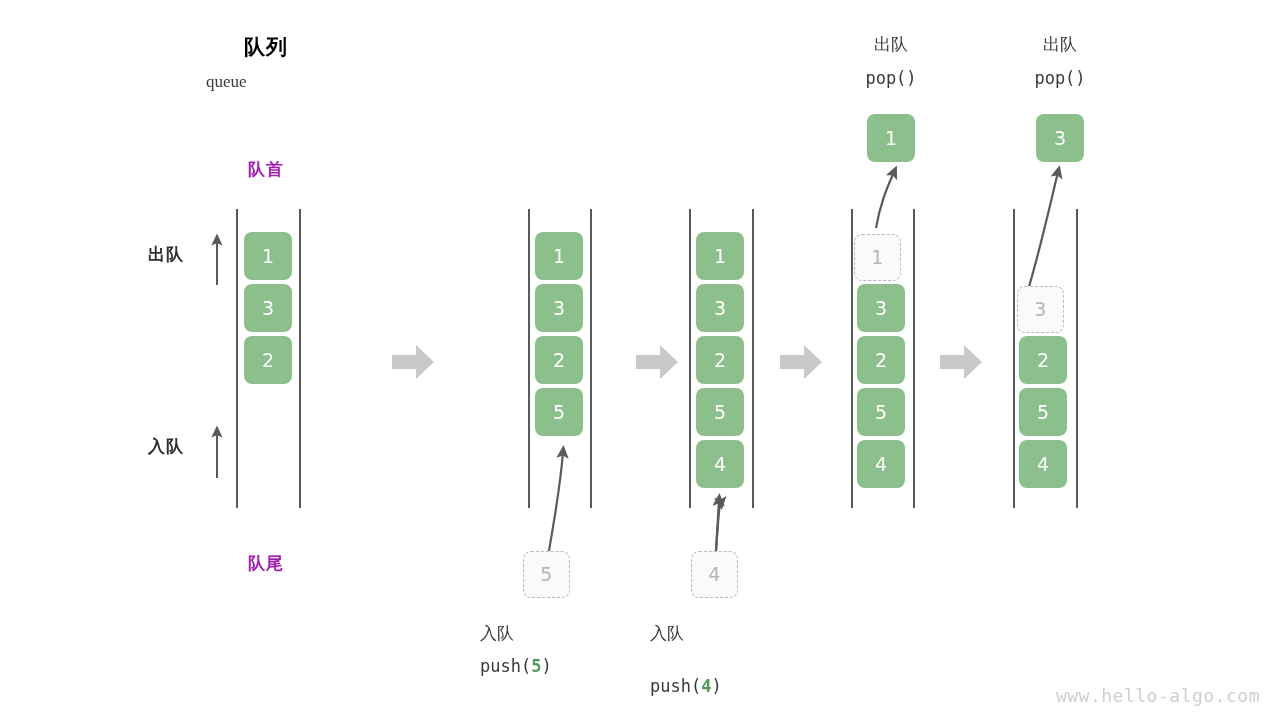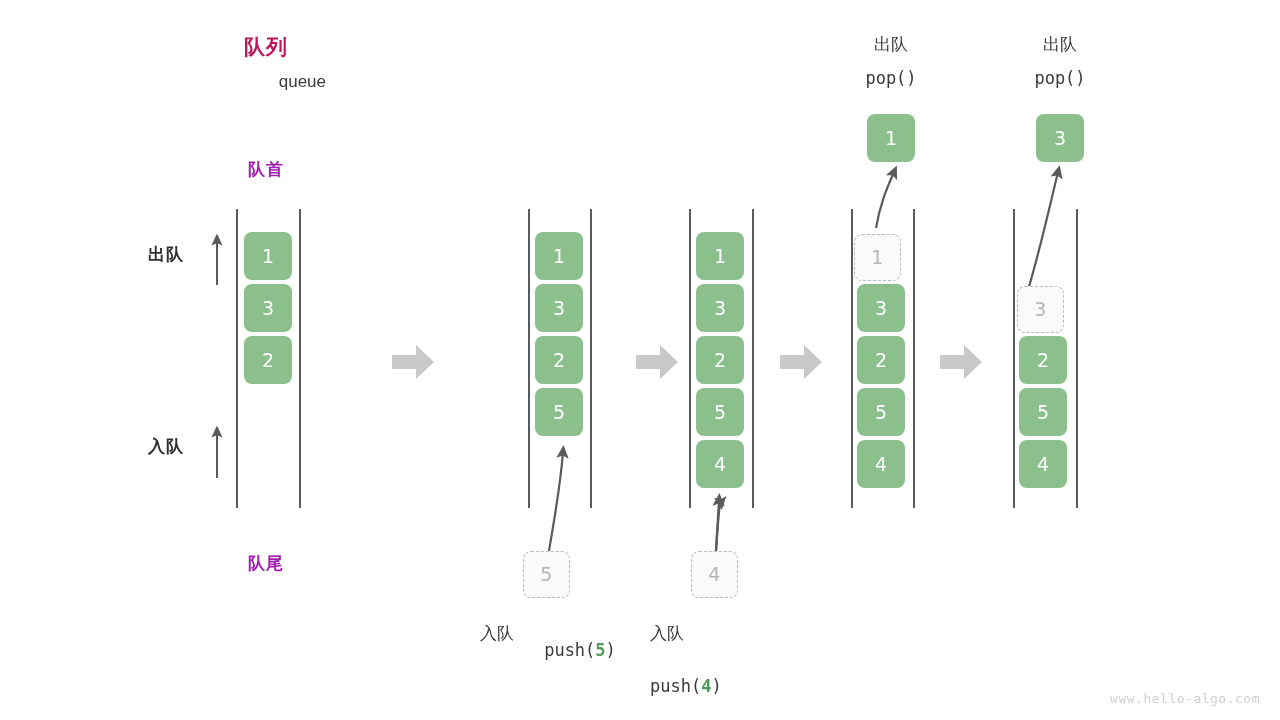--- a/index.html
+++ b/index.html
@@ -8,26 +8,26 @@
     font-family:"Liberation Sans","DejaVu Sans",sans-serif;
     -webkit-font-smoothing:antialiased;
   }
   .stage{position:absolute;left:0;top:0;width:1280px;height:720px;}
 
   
   .abs{position:absolute;}
 
   
   .title-cn{
-    font-size:21px;font-weight:bold;color:#be185d;letter-spacing:1px;
+    font-size:21px;font-weight:bold;color:#000000;letter-spacing:1px;
     text-align:center;white-space:nowrap;
   }
   .title-en{
-    font-family:Liberation Sans, sans-serif;
-    font-size:17px;color:#3A3A3A;text-align:right;white-space:nowrap;
+    font-family:Liberation Serif, serif;
+    font-size:17px;color:#3A3A3A;text-align:left;white-space:nowrap;
   }
   .op-title-cn{
     font-size:17px;color:#3A3A3A;text-align:center;white-space:nowrap;
     font-family:"Liberation Sans","DejaVu Sans",sans-serif;
   }
   .op-title-code{
     font-family:"DejaVu Sans Mono","Liberation Mono",monospace;
     font-size:17px;color:#3A3A3A;text-align:center;white-space:nowrap;
   }
   .num-hl{color:#4E9A5A;font-weight:bold;}
@@ -64,21 +64,21 @@
   
   .flow-arrow{position:absolute;width:46px;height:40px;}
 
   
   .overlay{position:absolute;left:0;top:0;width:1280px;height:720px;pointer-events:none;}
 
   
   .watermark{
     position:absolute;right:20px;bottom:14px;
     font-family:"DejaVu Sans Mono","Liberation Mono",monospace;
-    font-size:13px;color:#CFCFCF;letter-spacing:.5px;white-space:nowrap;
+    font-size:18px;color:#CFCFCF;letter-spacing:.5px;white-space:nowrap;
   }
 </style>
 </head>
 <body>
 
 <div class="stage">
 
   <div class="abs title-cn" style="left:206px;top:33px;width:120px;">队列</div>
   <div class="abs title-en" style="left:206px;top:72px;width:120px;">queue</div>
 
@@ -139,21 +139,21 @@
     <div class="rail" style="left:528px;top:209px;height:299px;"></div>
     <div class="rail" style="left:590px;top:209px;height:299px;"></div>
     <div class="cell" style="left:535px;top:232px;">1</div>
     <div class="cell" style="left:535px;top:284px;">3</div>
     <div class="cell" style="left:535px;top:336px;">2</div>
     <div class="cell" style="left:535px;top:388px;">5</div>
 
     <div class="cell ghost" style="left:523px;top:551px;">5</div>
 
     <div class="abs op-title-cn" style="left:480px;top:622px;width:150px;text-align:left;">入队</div>
-    <div class="abs op-title-code" style="left:480px;top:640px;width:200px;text-align:center;"><span>push(</span><span class="num-hl">5</span><span>)</span></div>
+    <div class="abs op-title-code" style="left:480px;top:656px;width:200px;text-align:left;"><span>push(</span><span class="num-hl">5</span><span>)</span></div>
   </div>
 
   <div class="flow-arrow abs" style="left:634px;top:342px;">
     <svg viewBox="0 0 46 40" width="46" height="40">
       <path d="M2,13 L26,13 L26,3 L44,20 L26,37 L26,27 L2,27 Z" fill="#C9C9C9"></path>
     </svg>
   </div>
 
   <div class="abs">
     <div class="rail" style="left:689px;top:209px;height:299px;"></div>

